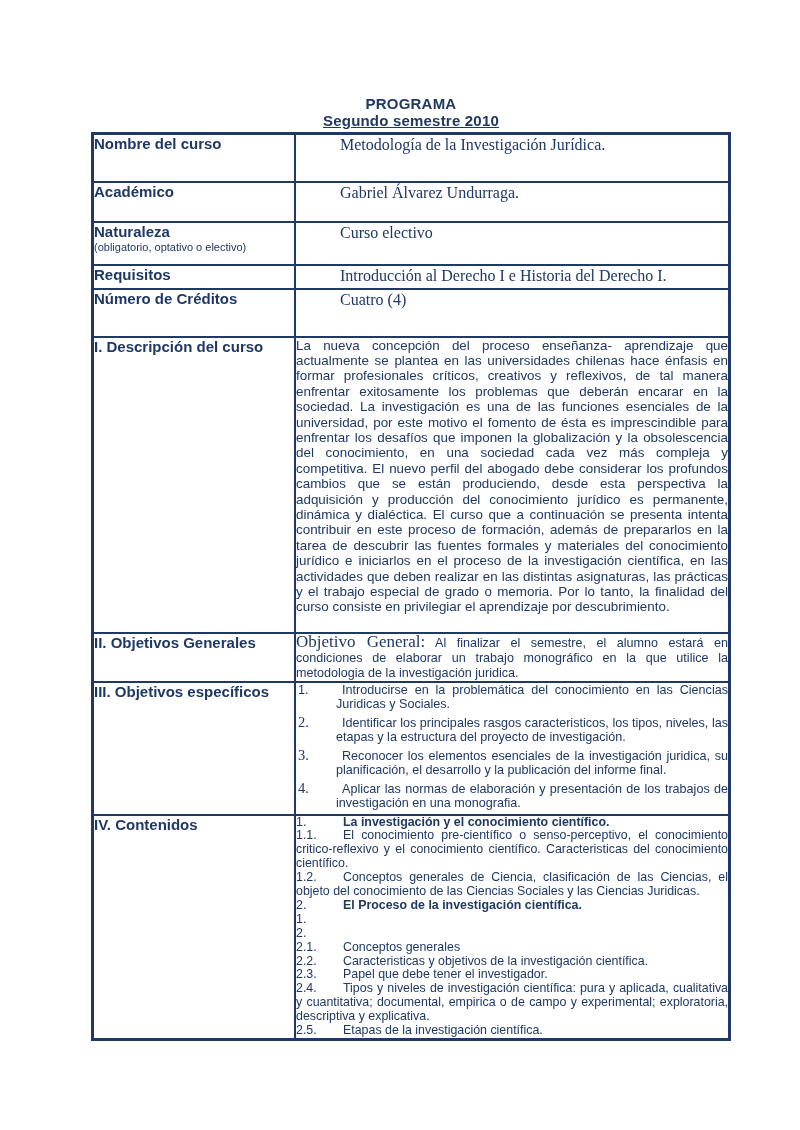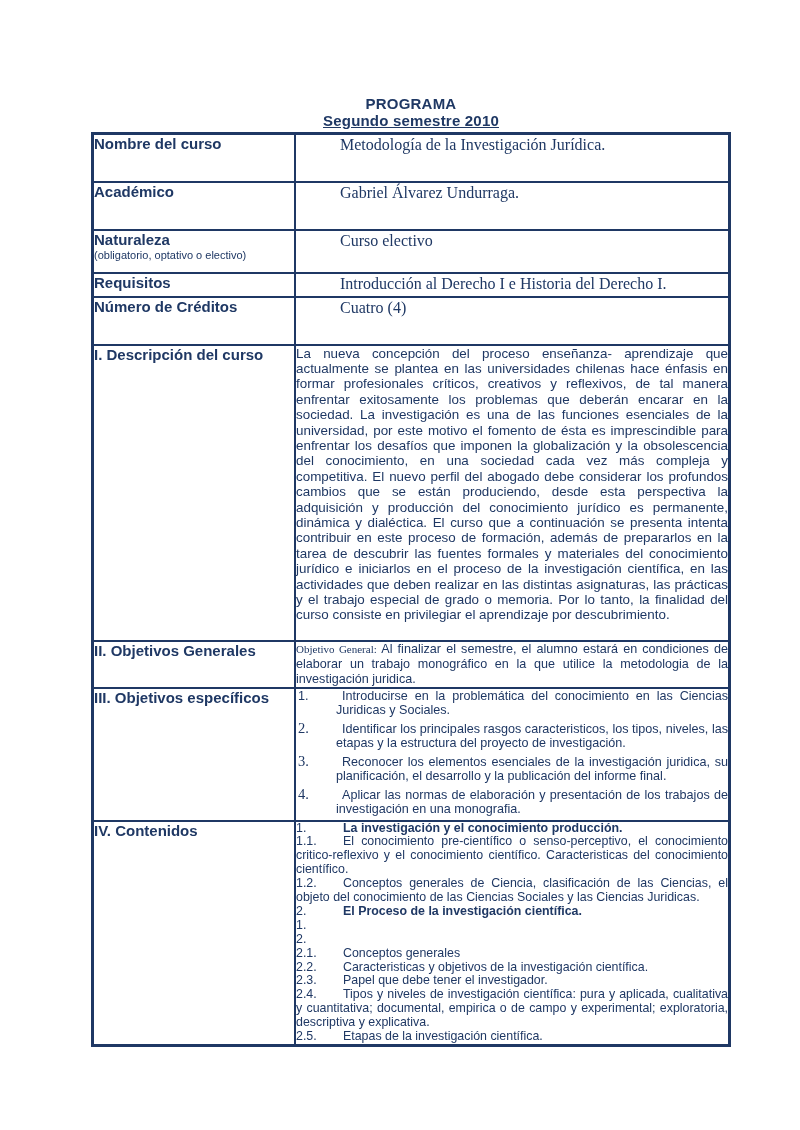--- a/index.html
+++ b/index.html
@@ -32,38 +32,38 @@
   }
   td.lbl .sub{
     display:block;font-weight:normal;font-size:11px;line-height:13px;
   }
   td.val{padding:1px 6px 2px 10px;}
   .serif-val{
     font-family:"Liberation Serif", serif;font-size:16px;line-height:19px;margin-left:44px;
   }
   
   tr.r-nombre{height:48px;}
-  tr.r-academico{height:48px;}
+  tr.r-academico{height:40px;}
   tr.r-naturaleza{height:43px;}
   tr.r-requisitos{height:24px;}
   tr.r-creditos{height:48px;}
   tr.r-descripcion{height:296px;margin-top:10px;}
   tr.r-generales{height:46px;}
   tr.r-especificos{height:124px;}
   tr.r-contenidos{height:224px;}
   td.desc{
     padding:2px 5px 2px 5px;
   }
   .desc-text{
     font-size:13.4px;line-height:15.4px;text-align:justify;
   }
   td.gen{padding:1px 5px 1px 5px;}
   .gen-p{font-size:12.6px;line-height:15px;text-align:justify;}
   .gen-lead{
-    font-family:"Liberation Serif", serif;font-size:11px;
+    font-family:"Liberation Serif", serif;font-size:17px;
   }
   td.esp{padding:4px 4px 2px 4px;}
   .esp-item{
     font-size:12.6px;line-height:14px;text-align:justify;
     padding-left:40px;margin-bottom:4px;
   }
   .esp-item .num{
     display:inline-block;width:44px;margin-left:-38px;
   }
   .esp-item:nth-child(n+2) .num{
@@ -147,21 +147,21 @@
           <div class="esp-item"><span class="num">1.</span><span>Introducirse en la problemática del conocimiento en las Ciencias Juridicas y Sociales.</span></div>
           <div class="esp-item"><span class="num">2.</span><span>Identificar los principales rasgos caracteristicos, los tipos, niveles, las etapas y la estructura del proyecto de investigación.</span></div>
           <div class="esp-item"><span class="num">3.</span><span>Reconocer los elementos esenciales de la investigación juridica, su planificación, el desarrollo y la publicación del informe final.</span></div>
           <div class="esp-item"><span class="num">4.</span><span>Aplicar las normas de elaboración y presentación de los trabajos de investigación en una monografia.</span></div>
         </td>
       </tr>
 
       <tr class="r-contenidos">
         <td class="lbl">IV.  Contenidos</td>
         <td class="cont">
-          <div class="cont-item bold"><span class="num">1.</span><span>La investigación y el conocimiento producción.</span></div>
+          <div class="cont-item bold"><span class="num">1.</span><span>La investigación y el conocimiento científico.</span></div>
           <div class="cont-item"><span class="num">1.1.</span><span>El conocimiento pre-científico o senso-perceptivo, el conocimiento critico-reflexivo y el conocimiento científico. Caracteristicas del conocimiento científico.</span></div>
           <div class="cont-item"><span class="num">1.2.</span><span>Conceptos generales de Ciencia, clasificación de las Ciencias, el objeto del conocimiento de las Ciencias Sociales y las Ciencias Juridicas.</span></div>
           <div class="cont-item bold"><span class="num">2.</span><span>El Proceso de la investigación científica.</span></div>
           <div class="cont-item"><span class="num">1.</span><span></span></div>
           <div class="cont-item"><span class="num">2.</span><span></span></div>
           <div class="cont-item"><span class="num">2.1.</span><span>Conceptos generales</span></div>
           <div class="cont-item"><span class="num">2.2.</span><span>Caracteristicas y objetivos de la investigación científica.</span></div>
           <div class="cont-item"><span class="num">2.3.</span><span>Papel que debe tener el investigador.</span></div>
           <div class="cont-item"><span class="num">2.4.</span><span>Tipos y niveles de investigación científica: pura y aplicada, cualitativa y cuantitativa; documental, empirica o de campo y experimental; exploratoria, descriptiva y explicativa.</span></div>
           <div class="cont-item"><span class="num">2.5.</span><span>Etapas de la investigación científica.</span></div>

